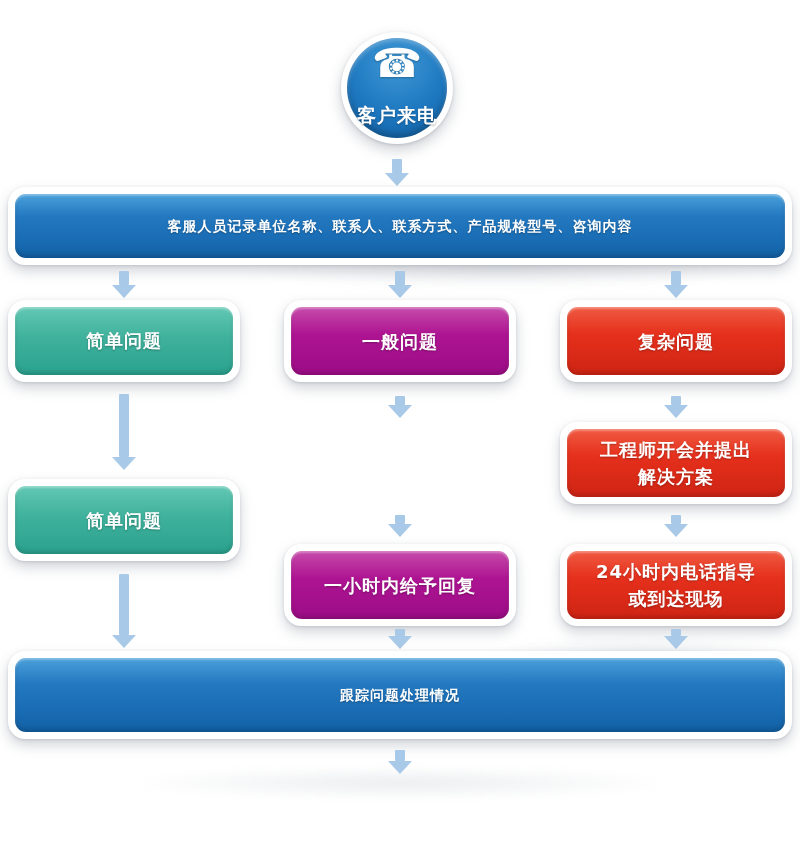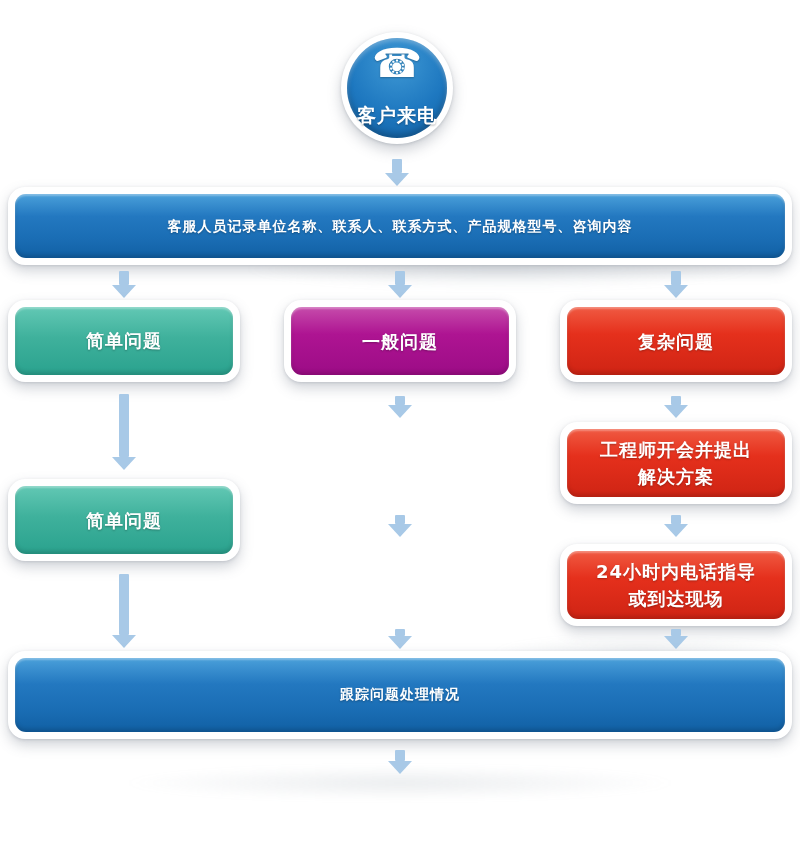--- a/index.html
+++ b/index.html
@@ -133,41 +133,46 @@
 
   <div class="arrow" style="left:388px;top:515px;height:22px;">
       <div class="shaft"></div>
       <div class="head"></div>
     </div>
   <div class="arrow" style="left:664px;top:515px;height:22px;">
       <div class="shaft"></div>
       <div class="head"></div>
     </div>
 
+  <div class="panel box" style="left:284px;top:544px;width:232px;height:82px;">
+    <div class="panel-inner magenta">
+        <span>一小时内给予回复</span>
+      </div>
+  </div>
   <div class="panel box" style="left:560px;top:544px;width:232px;height:82px;">
     <div class="panel-inner red">
         <span>24小时内电话指导
 或到达现场</span>
       </div>
   </div>
 
   <div class="arrow" style="left:112px;top:574px;height:74px;">
       <div class="shaft"></div>
       <div class="head"></div>
     </div>
   <div class="arrow" style="left:388px;top:629px;height:20px;">
       <div class="shaft"></div>
       <div class="head"></div>
     </div>
   <div class="arrow" style="left:664px;top:629px;height:20px;">
       <div class="shaft"></div>
       <div class="head"></div>
     </div>
 
-  <div class="panel banner" style="left:8px;top:651px;width:784px;height:88px;font-family:Liberation Mono, monospace;">
+  <div class="panel banner" style="left:8px;top:651px;width:784px;height:88px;">
     <div class="panel-inner blue">
         <span>跟踪问题处理情况</span>
       </div>
   </div>
 
   <div class="arrow" style="left:388px;top:750px;height:24px;">
       <div class="shaft"></div>
       <div class="head"></div>
     </div>
 

